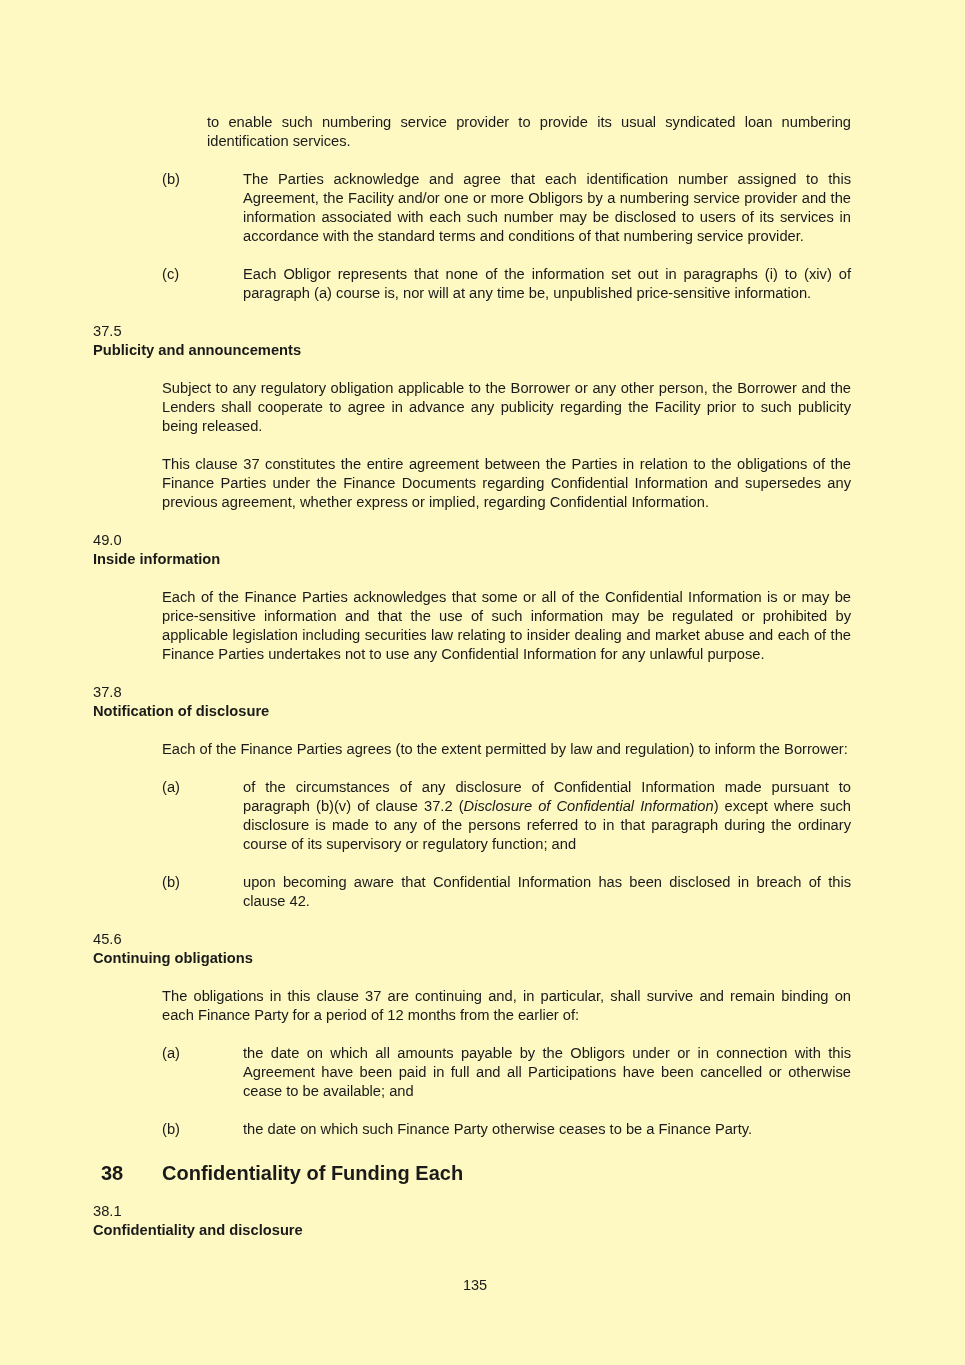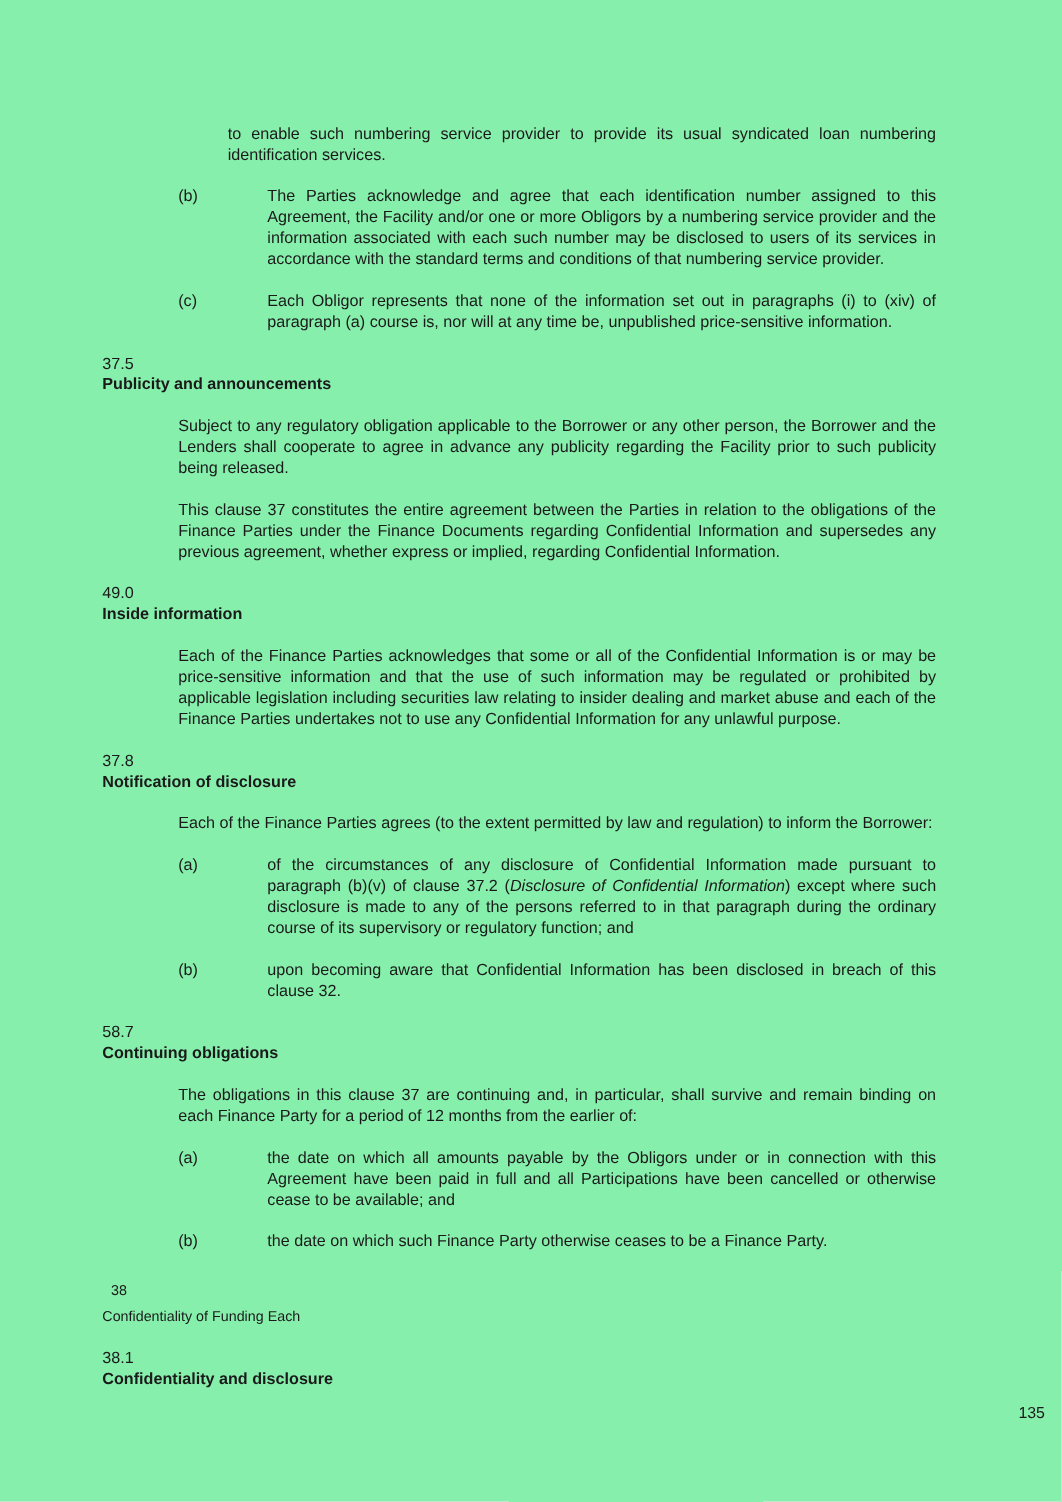--- a/index.html
+++ b/index.html
@@ -1,21 +1,21 @@
 <!DOCTYPE html>
 <html><head>
 <meta charset="utf-8">
 <style>
   * { margin: 0; padding: 0; box-sizing: border-box; }
   html, body { background: #e8e8e8; }
   .page {
     position: relative;
     width: 965px;
     height: 1365px;
-    background: #86efac;
+    background: #fef9c3;
     font-family: "Liberation Sans", "DejaVu Sans", sans-serif;
     font-size: 14.7px;
     line-height: 19px;
     color: #1a1a1a;
     overflow: hidden;
     margin: 0 auto;
   }
   .flow {
     position: absolute;
     top: 113px;
@@ -28,29 +28,29 @@
   .cbody { width: 689px; }
   .heading { font-weight: bold; }
   
   .sub { display: flex; margin-left: 69px; width: 689px; margin-bottom: 19px; }
   .marker { width: 45px; flex-shrink: 0; }
   .subtext { flex: 1; text-align: justify; margin-left: 36px; }
   .just { text-align: justify; }
   .cont { margin-left: 114px; width: 644px; margin-bottom: 19px; }
   .para { margin-left: 69px; width: 689px; margin-bottom: 19px; }
   
-  .big { font-size: 13px; line-height: 24px; font-weight: normal; flex-direction: column; }
+  .big { font-size: 20px; line-height: 24px; font-weight: bold; }
   .row-big { display: flex; margin-top: 22px; margin-bottom: 17px; }
   .row-big .num { padding-left: 8px; }
   .italic { font-style: italic; }
   .page-number {
     position: absolute;
     top: 1276px;
     left: 0; right: 15px;
-    text-align: right;
+    text-align: center;
     font-size: 14.5px;
   }
 </style>
 </head>
 <body>
 
 <div class="page">
   <div class="flow">
 
     <p class="cont just">to enable such numbering service provider to provide its usual syndicated loan numbering identification services.</p>
@@ -85,25 +85,25 @@
     </div>
     <p class="para just">Each of the Finance Parties agrees (to the extent permitted by law and regulation) to inform the Borrower:</p>
 
     <div class="sub">
       <span class="marker">(a)</span>
       <p class="subtext"><span>of the circumstances of any disclosure of Confidential Information made pursuant to paragraph (b)(v) of clause 37.2 (</span><span class="italic">Disclosure of Confidential Information</span><span>) except where such disclosure is made to any of the persons referred to in that paragraph during the ordinary course of its supervisory or regulatory function; and</span></p>
     </div>
 
     <div class="sub">
       <span class="marker">(b)</span>
-      <p class="subtext">upon becoming aware that Confidential Information has been disclosed in breach of this clause 32.</p>
+      <p class="subtext">upon becoming aware that Confidential Information has been disclosed in breach of this clause 42.</p>
     </div>
 
     <div class="row">
-      <span class="num">58.7</span>
+      <span class="num">45.6</span>
       <span class="cbody heading">Continuing obligations</span>
     </div>
     <p class="para just">The obligations in this clause 37 are continuing and, in particular, shall survive and remain binding on each Finance Party for a period of 12 months from the earlier of:</p>
 
     <div class="sub">
       <span class="marker">(a)</span>
       <p class="subtext">the date on which all amounts payable by the Obligors under or in connection with this Agreement have been paid in full and all Participations have been cancelled or otherwise cease to be available; and</p>
     </div>
 
     <div class="sub">

